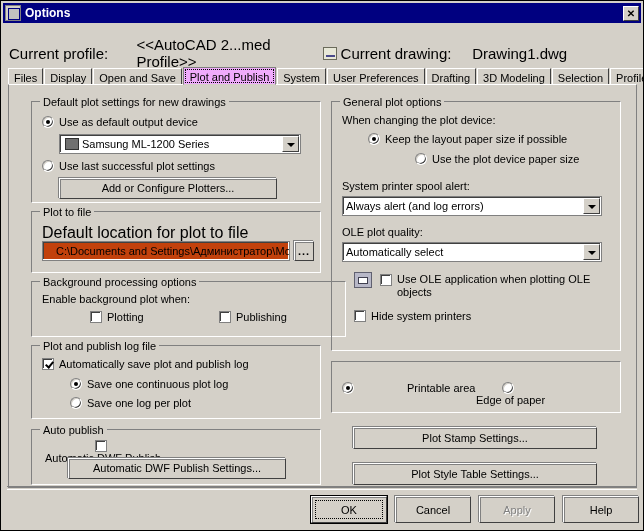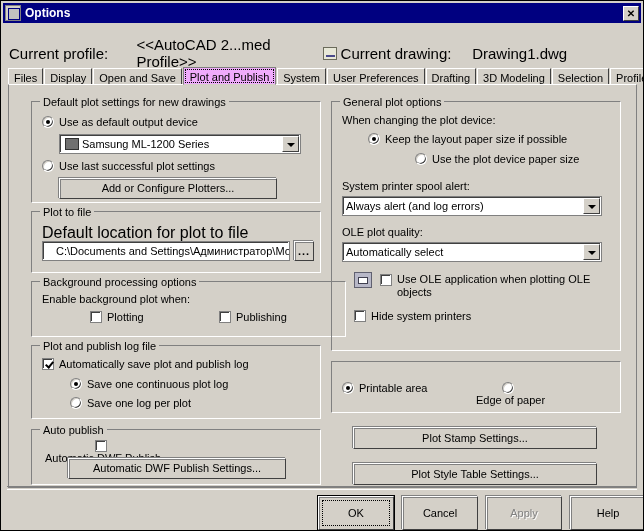--- a/index.html
+++ b/index.html
@@ -252,21 +252,21 @@
     content: "";
     position: absolute;
     left: 4px; top: 6px;
     border-left: 4px solid transparent;
     border-right: 4px solid transparent;
     border-top: 4px solid #000;
   }
   .textbox {
     position: absolute;
     height: 20px;
-    background: #ffffff;
+    background: #c2410c;
     border: 1px solid #808080;
     box-shadow: inset -1px -1px 0 #ffffff, inset 1px 1px 0 #404040;
     font-size: 11px;
     line-height: 18px;
     padding-left: 13px;
     box-sizing: border-box;
     overflow: hidden;
     white-space: nowrap;
   }
   .btn {
@@ -329,34 +329,33 @@
   }
   .sep-line {
     position: absolute;
     left: 6px; right: 6px; top: 2px;
     height: 2px;
     border-top: 1px solid #808080;
     border-bottom: 1px solid #ffffff;
   }
   .btn-big {
     position: absolute;
-    height: 34px;
+    height: 27px;
     background: #d4d0c8;
     border-top: 1px solid #ffffff;
     border-left: 1px solid #ffffff;
     border-right: 1px solid #404040;
     border-bottom: 1px solid #404040;
     box-shadow: 1px 1px 0 #808080 inset, -1px -1px 0 #808080;
     font-size: 11px;
     display: flex;
     align-items: center;
     justify-content: center;
     box-sizing: border-box;
     cursor: default;
-    margin-left: 7px;
   }
   .btn-big.default {
     outline: 1px solid #000;
     outline-offset: 0px;
   }
   .btn-big .focus-rect {
     position: absolute;
     left: 3px; right: 3px; top: 3px; bottom: 3px;
     border: 1px dotted #000;
   }
@@ -508,21 +507,21 @@
       </div>
 
       <div class="check" style="left:22px; top:208px;">
         <span class="box"></span>
         <span>Hide system printers</span>
       </div>
     </div>
 
     <div class="group" style="left:322px; top:276px; width:288px; height:50px;">
       <div class="inner"></div>
-      <div class="radio on" style="left:10px; top:20px;">
+      <div class="radio on" style="left:10px; top:20px;gap:48px;">
         <span class="dot"></span>
         <span>Printable area</span>
       </div>
       <div class="radio" style="left:144px; top:20px;flex-direction:column;">
         <span class="dot"></span>
         <span>Edge of paper</span>
       </div>
     </div>
 
     <div class="btn" style="left:344px; top:342px; width:244px; height:22px;">Plot Stamp Settings...</div>

